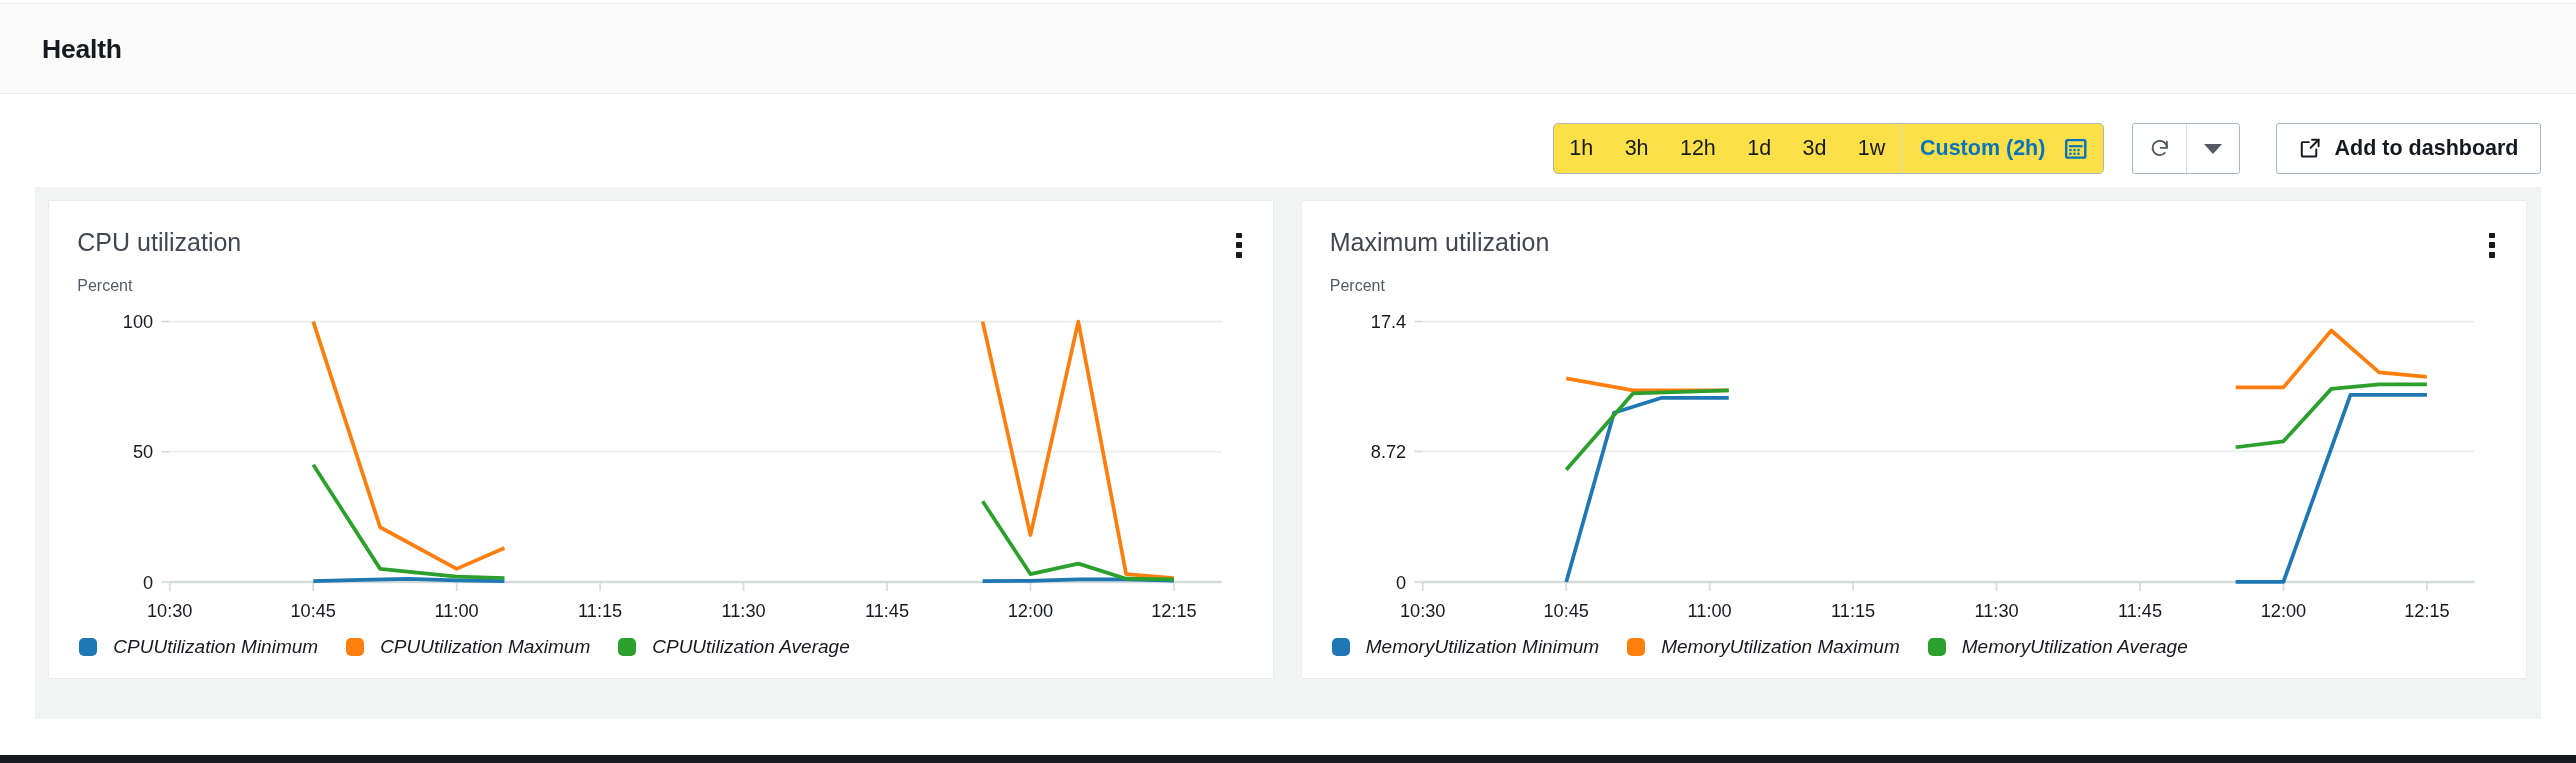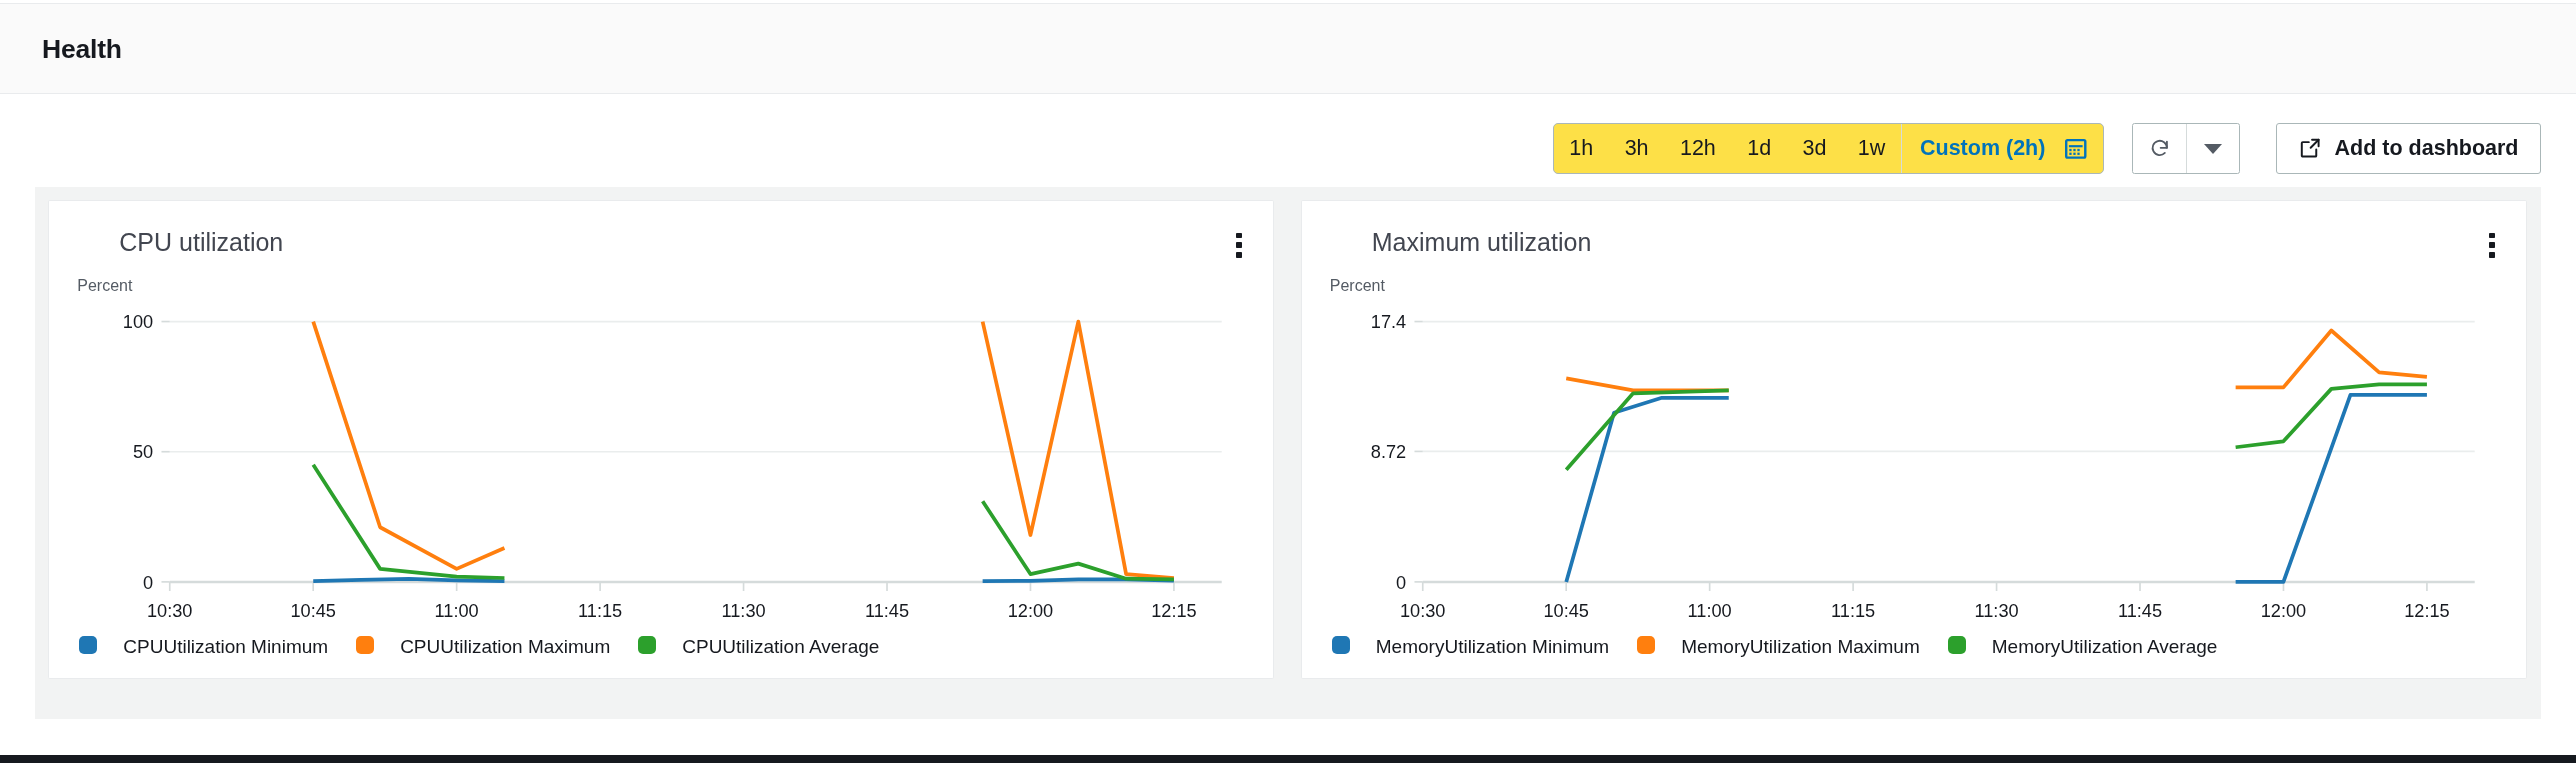--- a/index.html
+++ b/index.html
@@ -82,40 +82,40 @@
     padding: 0;
   }
   .cards-row { display: flex; gap: 26.5px; padding: 13.3px; }
   .card {
     position: relative; background: #ffffff;
     border: 0.8px solid #e9ebed; border-radius: 1.7px;
     width: 1226px; height: 479px;
   }
   .card-title {
     position: absolute; left: 28px; top: 26.5px;
-    font-size: 25px; color: #424650; font-weight: 400; margin-left: 42px;
+    font-size: 25px; color: #424650; font-weight: 400;
   }
   .kebab {
     position: absolute; right: 28px; top: 28px;
     display: flex; flex-direction: column; gap: 4.1px;
     cursor: pointer; padding: 3.3px;
   }
   .kebab i { width: 5.8px; height: 5.8px; background: #16191f; border-radius: 0.8px; display:block; }
   .axis-unit {
     position: absolute; left: 28px; top: 76px;
     font-size: 16px; color: #545b64;
   }
   .plot { position: absolute; left: 0; top: 99px; width: 100%; height: 325px; }
   .plot svg { display: block; width: 100%; height: 100%; }
 
   .legend {
     position: absolute; left: 30px; bottom: 20px;
     display: flex; align-items: center; gap: 28px;
   }
-  .legend-item { display: flex; gap: 26px; cursor: pointer; }
+  .legend-item { display: flex; align-items: center; gap: 16px; cursor: pointer; font-style: italic; }
   .legend-dot { width: 18px; height: 18px; border-radius: 5px; display:block; }
   .legend-label { font-size: 19px; color: #16191f; white-space: nowrap; }
 
   
   .bottom-bar {
     position: absolute; left: 0; bottom: 0; width: 2576px; height: 8.3px;
     background: #16191f;
   }
 </style>
 </head>

